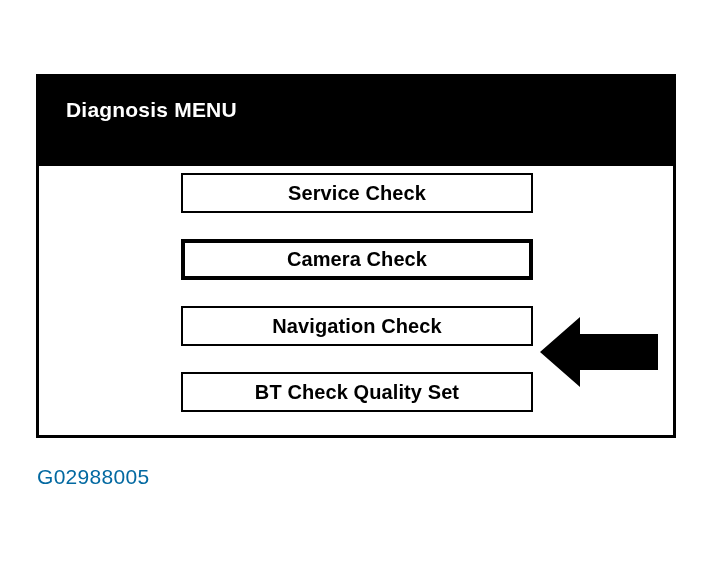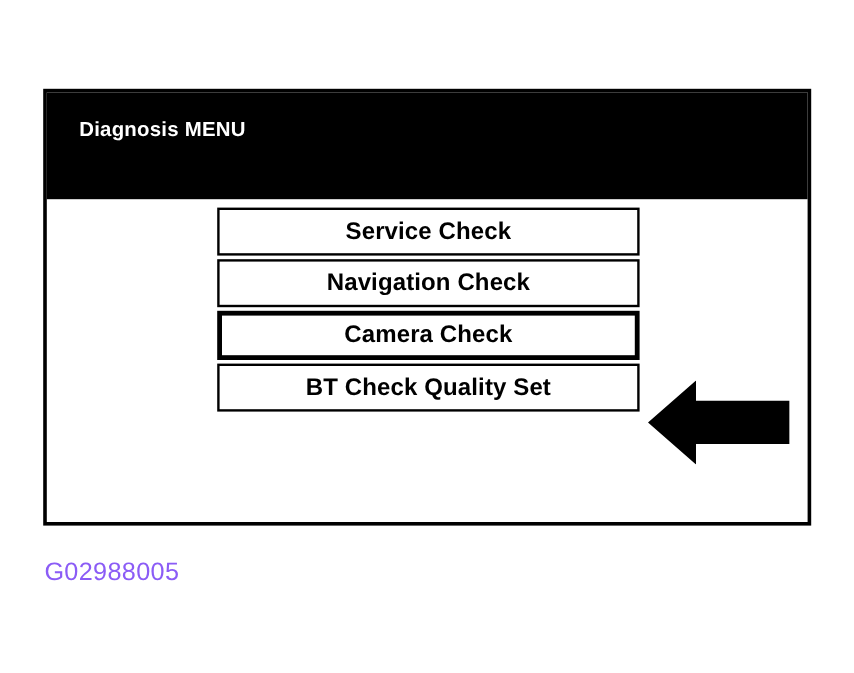--- a/index.html
+++ b/index.html
@@ -36,39 +36,39 @@
     width: 100%;
     height: 89px;
     background: #000000;
     box-sizing: border-box;
   }
   #title-text {
     position: absolute;
     left: 27px;
     top: 21px;
     color: #ffffff;
-    font-size: 17px;
+    font-size: 21px;
     font-weight: bold;
     letter-spacing: 0.2px;
     white-space: nowrap;
   }
 
   
   #menu-list {
     position: absolute;
     left: 142px;
     top: 96px;
     width: 354px;
   }
   .menu-button {
     position: relative;
     box-sizing: border-box;
     width: 352px;
     height: 40px;
-    margin-bottom: 3px;
+    margin-bottom: 26px;
     border: 2px solid #000000;
     background: #ffffff;
     display: flex;
     align-items: center;
     justify-content: center;
   }
   .menu-button.selected {
     border-width: 4px;
     height: 41px;
   }
@@ -92,47 +92,47 @@
     display: block;
   }
 
   
   #figure-caption {
     position: absolute;
     left: 37px;
     top: 465px;
     font-size: 21px;
     font-weight: normal;
-    color: #8b5cf6;
+    color: #0369a1;
     letter-spacing: 0.3px;
     white-space: nowrap;
   }
 </style>
 </head>
 <body>
 
 <div id="device-panel">
 
   <div id="title-bar">
     <div id="title-text">Diagnosis MENU</div>
   </div>
 
   <div id="menu-list">
 
     <div class="menu-button">
       <span class="menu-button-label">Service Check</span>
     </div>
 
 
+    <div class="menu-button selected">
+      <span class="menu-button-label">Camera Check</span>
+    </div>
+
     <div class="menu-button">
       <span class="menu-button-label">Navigation Check</span>
-    </div>
-
-    <div class="menu-button selected">
-      <span class="menu-button-label">Camera Check</span>
     </div>
 
     <div class="menu-button">
       <span class="menu-button-label">BT Check Quality Set</span>
     </div>
 
   </div>
 </div>
 
 <div id="pointer-arrow">

